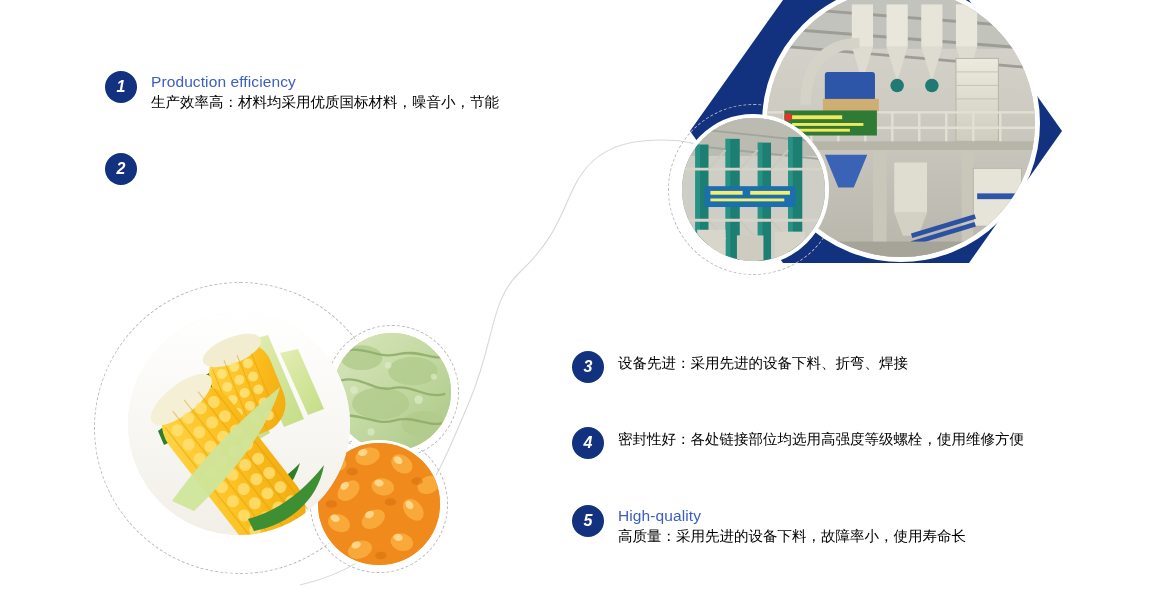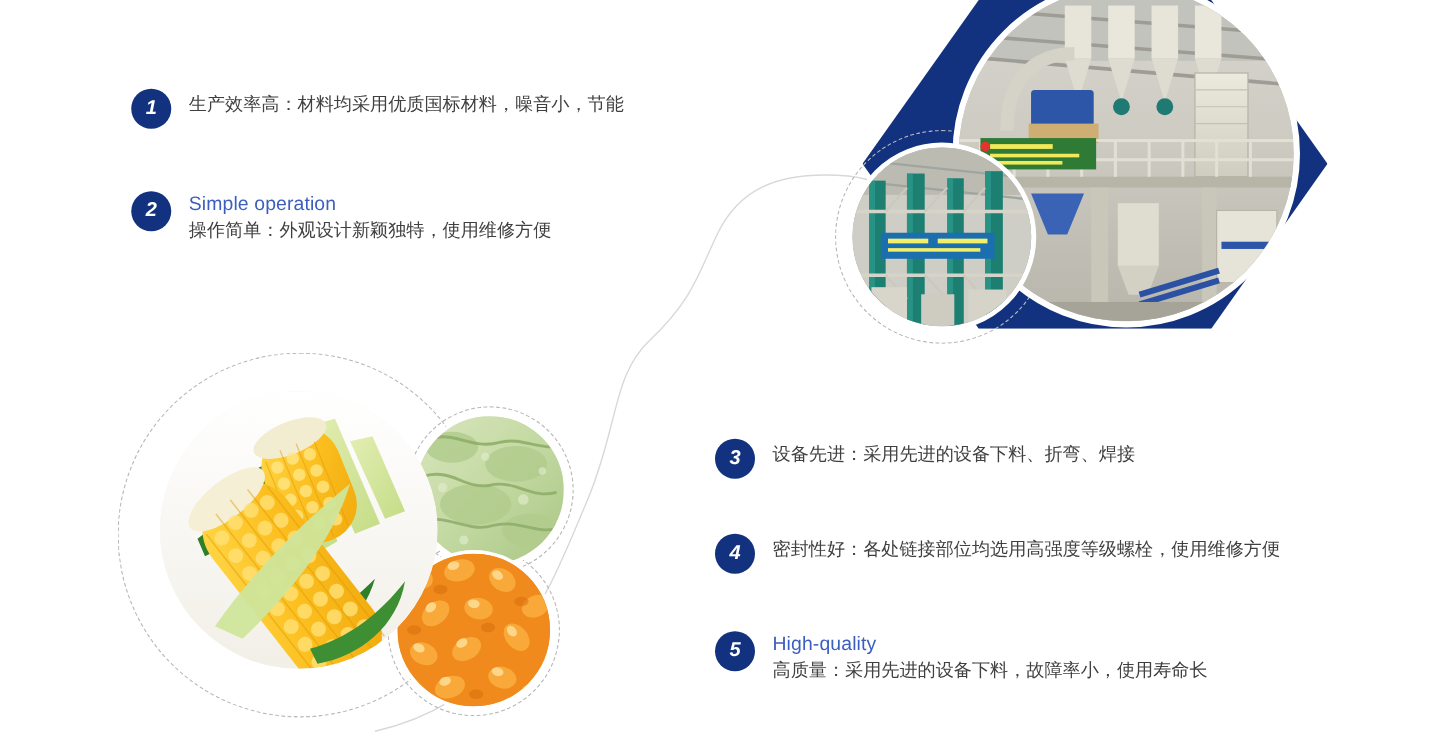--- a/index.html
+++ b/index.html
@@ -53,26 +53,26 @@
     padding-top: 1px;
   }
   .feature-title {
     color: #3c5fbf;
     font-size: 15.5px;
     line-height: 19px;
     letter-spacing: 0.1px;
     white-space: nowrap;
   }
   .feature-desc {
-    color: #404040;
+    color: #000000;
     font-size: 14.5px;
     line-height: 21px;
     margin-top: 2px;
     white-space: nowrap;
-    font-family: Liberation Serif, serif;
+    font-family: Liberation Mono, monospace;
   }
 
   
   .hex-wrap {
     position: absolute;
     left: 690px;
     top: 0px;
     width: 372px;
     height: 263px;
   }
@@ -519,30 +519,27 @@
         <g fill="#3e8f33">
           <path d="M120 206 C150 198, 176 178, 196 152 C190 188, 160 212, 126 218 Z"></path>
         </g>
       </svg>
     </div>
   </div>
 
   <div class="feature" style="left:105px; top:71px;">
     <div class="badge">1</div>
     <div class="feature-text">
+      <div class="feature-title">Production efficiency</div>
       <div class="feature-desc">生产效率高：材料均采用优质国标材料，噪音小，节能</div>
     </div>
   </div>
 
   <div class="feature" style="left:105px; top:153px;">
     <div class="badge">2</div>
-    <div class="feature-text">
-      <div class="feature-title">Simple operation</div>
-      <div class="feature-desc">操作简单：外观设计新颖独特，使用维修方便</div>
-    </div>
   </div>
 
   <div class="feature" style="left:572px; top:351px;">
     <div class="badge">3</div>
     <div class="feature-text">
       <div class="feature-desc">设备先进：采用先进的设备下料、折弯、焊接</div>
     </div>
   </div>
 
   <div class="feature" style="left:572px; top:427px;">

